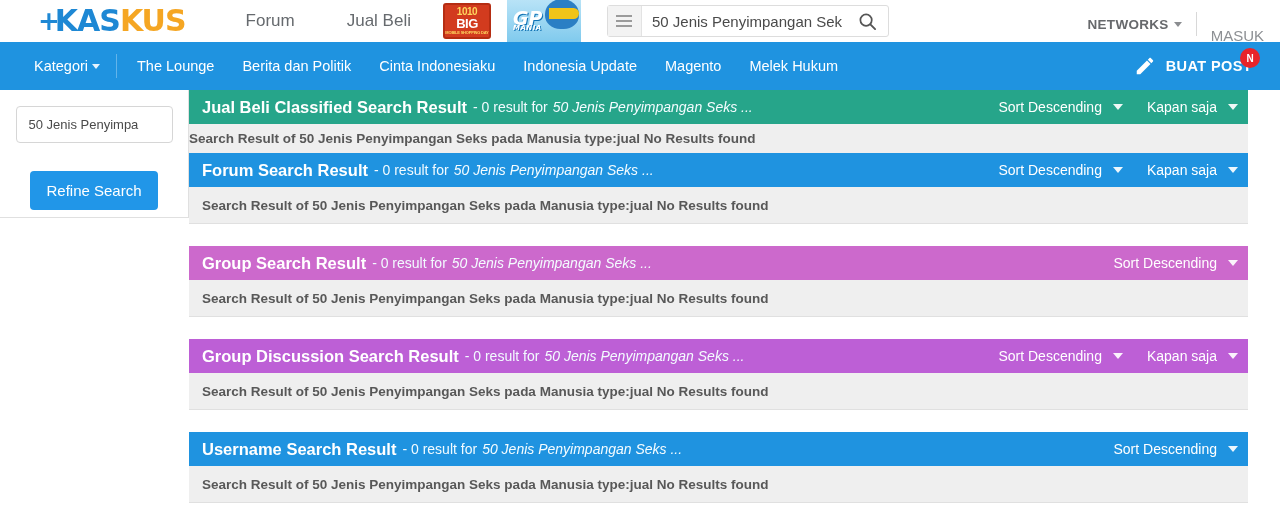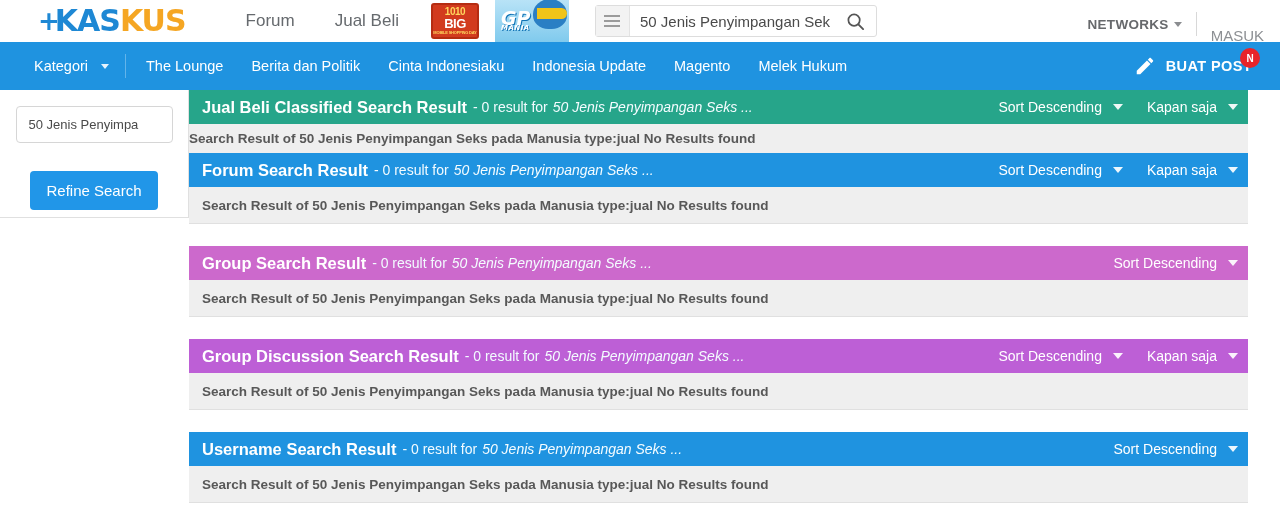--- a/index.html
+++ b/index.html
@@ -35,21 +35,21 @@
     margin-right: -4px;
     font-weight: bold;
   }
   .logo .blue { color: #1e88d4; }
   .logo .orange { color: #f5a623; }
 
   .topnav {
     display: flex;
     align-items: center;
     margin-left: 60px;
-    gap: 40px;
+    gap: 52px;
   }
   .topnav a {
     color: #666a6e;
     font-size: 17px;
     text-decoration: none;
     white-space: nowrap;
   }
 
   .badge-1010 {
     margin-left: 32px;
@@ -193,21 +193,21 @@
     position: relative;
     padding-left: 34px;
   }
   .bluebar a {
     color: #ffffff;
     font-size: 14.5px;
     text-decoration: none;
     white-space: nowrap;
   }
   .kategori {
-    display: flex; align-items: center; gap: 13px;
+    display: flex; align-items: center; gap: 4px;
     cursor: pointer;
   }
   .kategori .chev-w {
     width: 0; height: 0;
     border-left: 4px solid transparent;
     border-right: 4px solid transparent;
     border-top: 5px solid #e6f3fd;
   }
   .navdiv { width: 1px; height: 24px; background: #63b4ea; margin: 0 20px 0 16px; }
   .navlinks { display: flex; align-items: center; gap: 28px; }

